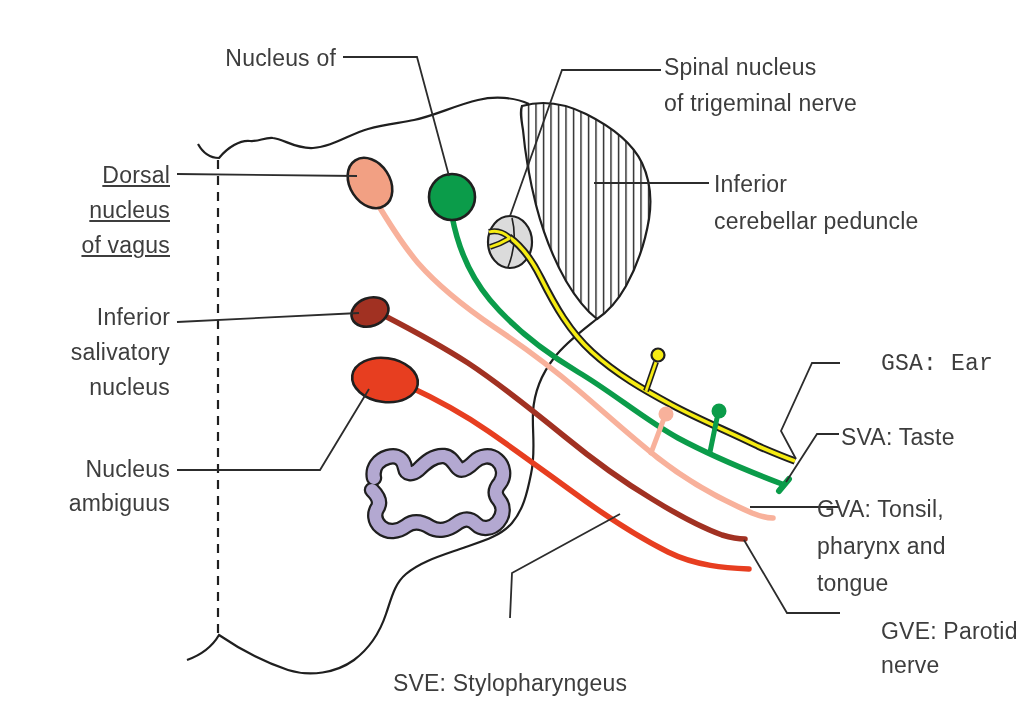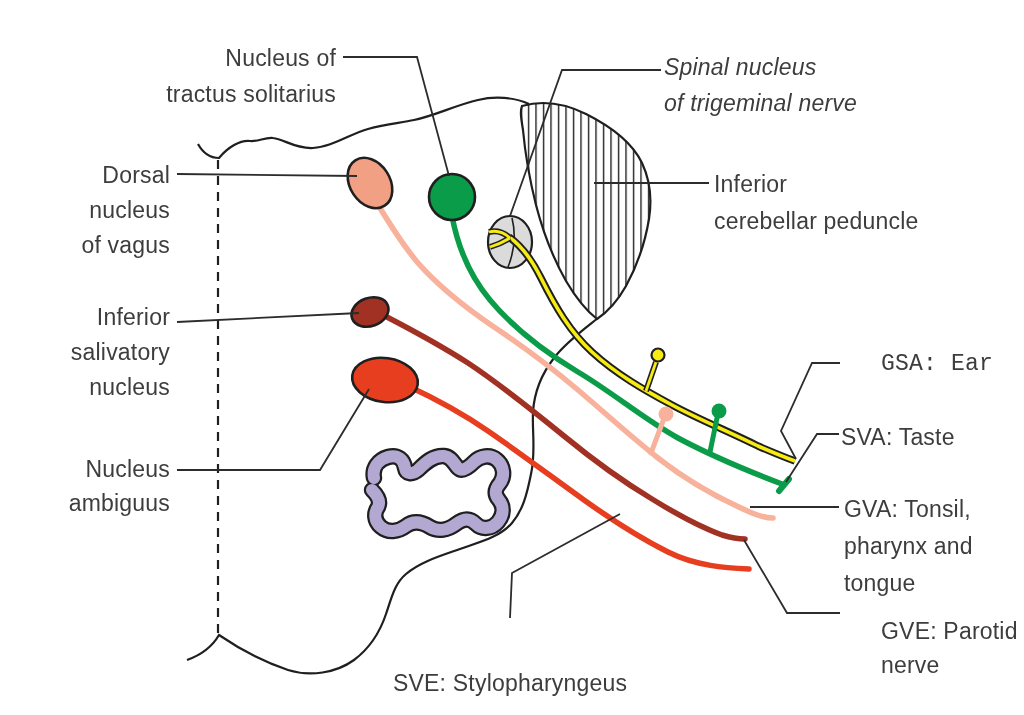--- a/index.html
+++ b/index.html
@@ -119,29 +119,28 @@
   <polyline points="177,470 320,470 369,389" fill="none" stroke-width="1.8" stroke="#2c2c2c"></polyline>
   <polyline points="840,363 812,363 781,431 796,459" fill="none" stroke-width="1.8" stroke="#2c2c2c"></polyline>
   <polyline points="839,434 817,434 786,482" fill="none" stroke-width="1.8" stroke="#2c2c2c"></polyline>
   <polyline points="839,507 750,507" fill="none" stroke-width="1.8" stroke="#2c2c2c"></polyline>
   <polyline points="840,613 787,613 744,540" fill="none" stroke-width="1.8" stroke="#2c2c2c"></polyline>
   <polyline points="620,514 512,573 510,618" fill="none" stroke-width="1.8" stroke="#2c2c2c"></polyline>
 </svg>
 
 <div class="lbl r" style="right:688px;top:40px;line-height:36px;">
   <div>Nucleus of</div>
-  <div>tractus solitarius</div>
 </div>
 
-<div class="lbl" style="left:664px;top:49px;line-height:36px;font-style:italic;">
+<div class="lbl" style="left:664px;top:49px;line-height:36px;">
   <div>Spinal nucleus</div>
   <div>of trigeminal nerve</div>
 </div>
 
-<div class="lbl r" style="right:854px;top:158px;line-height:35px;">
+<div class="lbl r" style="right:854px;top:158px;line-height:35px;text-decoration:underline;">
   <div>Dorsal</div>
   <div>nucleus</div>
   <div>of vagus</div>
 </div>
 
 <div class="lbl" style="left:714px;top:166px;line-height:37px;">
   <div>Inferior</div>
   <div>cerebellar peduncle</div>
 </div>
 
@@ -153,21 +152,21 @@
 
 <div class="lbl r" style="right:854px;top:452px;">
   <div>Nucleus</div>
   <div>ambiguus</div>
 </div>
 
 <div class="lbl" style="left:881px;top:347px;font-family:Liberation Mono, monospace;">GSA: Ear</div>
 
 <div class="lbl" style="left:841px;top:420px;text-align:center;">SVA: Taste</div>
 
-<div class="lbl" style="left:844px;top:491px;line-height:37px;">
+<div class="lbl" style="left:817px;top:491px;line-height:37px;">
   <div>GVA: Tonsil,</div>
   <div>pharynx and</div>
   <div>tongue</div>
 </div>
 
 <div class="lbl" style="left:844px;top:614px;margin-left:37px;">
   <div>GVE: Parotid</div>
   <div>nerve</div>
 </div>
 

